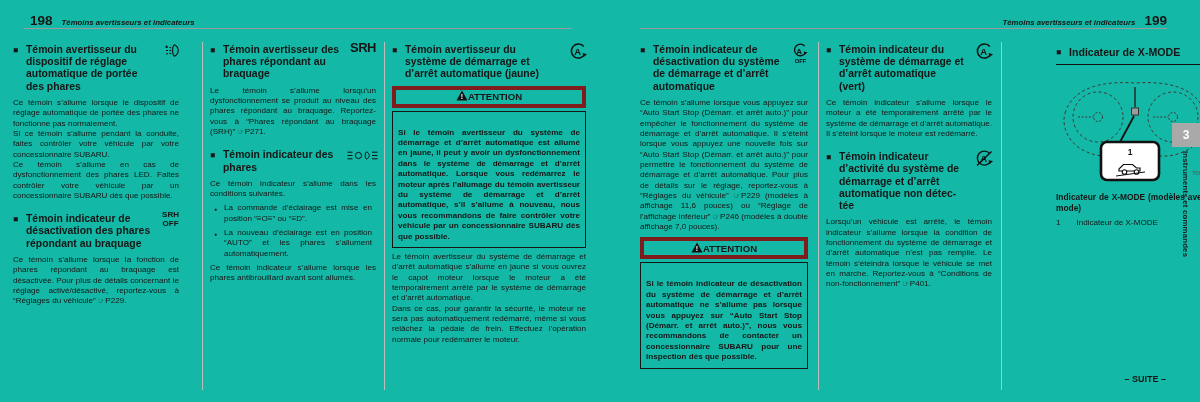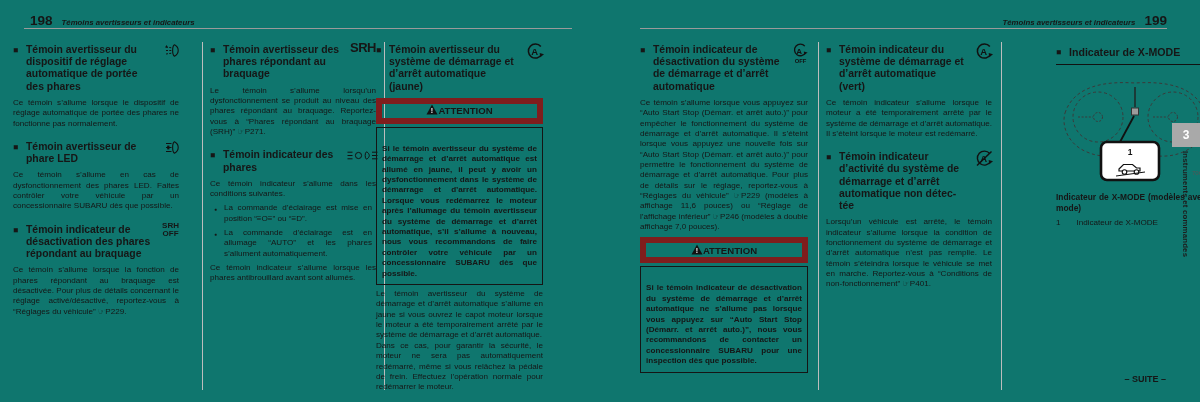--- a/index.html
+++ b/index.html
@@ -1,16 +1,16 @@
 <!DOCTYPE html>
 <html lang="fr"><head>
 <meta charset="utf-8">
 <style>
   html,body{margin:0;padding:0;background:#e8e8e6;}
-  #canvas{position:relative;width:1200px;height:402px;background:#0f766e;overflow:hidden;
+  #canvas{position:relative;width:1200px;height:402px;background:#14b8a6;overflow:hidden;
           font-family:"Liberation Sans","DejaVu Sans",sans-serif;color:#161616;}
   
   .runhead{position:absolute;top:13px;display:flex;align-items:baseline;gap:9px;}
   .pageno{font-size:13.5px;font-weight:bold;}
   .runtitle{font-size:7.8px;font-weight:bold;font-style:italic;}
   .headrule{position:absolute;top:28px;height:1px;background:#9a9a9a;}
   
   .col{position:absolute;top:42px;}
   .vdiv{position:absolute;top:42px;width:1px;background:#bdbdbd;}
   
@@ -22,21 +22,21 @@
   .h-icon{position:absolute;right:-2px;top:-1px;}
   .badge{position:absolute;right:0;top:-2px;font-weight:bold;text-align:center;}
   .badge.big{font-size:13px;letter-spacing:-0.5px;}
   .badge.two{font-size:8px;line-height:8.5px;}
   
   .bp{font-size:8.1px;line-height:10.35px;text-align:justify;margin:0;}
   .blt{position:relative;font-size:8.1px;line-height:10.35px;text-align:justify;
        padding-left:10px;margin:4px;}
   .blt::before{content:"●";position:absolute;left:0;top:1px;font-size:5px;}
   
-  .att-head{border:6px solid #7f1d1d;height:14px;display:flex;align-items:center;
+  .att-head{border:4px solid #7f1d1d;height:14px;display:flex;align-items:center;
             justify-content:center;gap:0;font-weight:bold;font-size:9.6px;margin:5px 0 3px;}
   .att-body{border:1.3px solid #151515;padding:16px 5px 5px;font-weight:bold;font-size:8.1px;
             line-height:10.4px;text-align:justify;margin:0 0 4px;}
   
   .xh{position:relative;font-weight:bold;font-size:10.6px;line-height:12px;margin:4px 0 0;
       padding:0 0 6px 13px;border-bottom:1.6px solid #111;}
   .xh::before{content:"■";position:absolute;left:0;top:0;font-size:8.5px;}
   .fig{display:block;margin-top:8px;}
   .caption{font-weight:bold;font-size:8.4px;line-height:10.6px;text-align:justify;margin:4px 0 0;}
   .legend{display:flex;gap:16px;font-size:8.1px;margin-top:5px;}
@@ -77,31 +77,22 @@
       <span>Témoin avertisseur du dispositif de réglage automatique de portée des phares</span>
       <span class="h-icon">
         <svg width="17" height="15" viewBox="0 0 17 15">
           <path d="M10.5,1.8 C8,3 8,12 10.5,13.2 C13.2,11.8 14.2,9 14.2,7.5 C14.2,6 13.2,3.2 10.5,1.8 Z" fill="none" stroke="#111" stroke-width="1.1"></path>
           <path d="M2,4 L7.5,4.8 M2,7.5 L7.5,7.5 M2,11 L7.5,10.2" stroke="#111" stroke-width="1" stroke-dasharray="2 1.3" fill="none"></path>
           <path d="M2.6,2 L1,4.4 L3.8,4.6 Z" fill="#111"></path>
         </svg>
       </span>
     </div>
     <p class="bp">Ce témoin s’allume lorsque le dispositif de réglage automatique de portée des phares ne fonctionne pas normalement.</p>
-
-    <div class="sh pad-r">
-      <span>Témoin avertisseur de phare LED</span>
-      <span class="h-icon">
-        <svg width="17" height="15" viewBox="0 0 17 15">
-          <path d="M10.5,1.8 C8,3 8,12 10.5,13.2 C13.2,11.8 14.2,9 14.2,7.5 C14.2,6 13.2,3.2 10.5,1.8 Z" fill="none" stroke="#111" stroke-width="1.1"></path>
-          <path d="M2,3.5 H7.5 M2,7.5 H7.5 M2,11.5 H7.5" stroke="#111" stroke-width="1" fill="none"></path>
-          <rect x="3.2" y="5.6" width="2.2" height="3.8" fill="#111"></rect>
-        </svg>
-      </span>
-    </div>
+    <p class="bp">Si ce témoin s’allume pendant la conduite, faites contrôler votre véhicule par votre concessionnaire SUBARU.</p>
+
     <p class="bp">Ce témoin s’allume en cas de dysfonctionnement des phares LED. Faites contrôler votre véhicule par un concessionnaire SUBARU dès que possible.</p>
 
     <div class="sh pad-r">
       <span>Témoin indicateur de désactivation des phares répondant au braquage</span>
       <span class="badge two">
         <span style="display:block;">SRH</span>
         <span style="display:block;">OFF</span>
       </span>
     </div>
     <p class="bp">Ce témoin s’allume lorsque la fonction de phares répondant au braquage est désactivée. Pour plus de détails concernant le réglage activé/désactivé, reportez-vous à “Réglages du véhicule” ☞P229.</p>
@@ -120,26 +111,26 @@
         <svg width="31" height="11" viewBox="0 0 31 11">
           <path d="M0.5,2.2 H5.5 M0.5,5.5 H5.5 M0.5,8.8 H5.5" stroke="#111" stroke-width="1" fill="none"></path>
           <circle cx="11.5" cy="5.5" r="3.1" fill="none" stroke="#111" stroke-width="1"></circle>
           <path d="M19.5,1.8 C17.7,2.6 17.7,8.4 19.5,9.2 C21.5,8.3 22.3,6.4 22.3,5.5 C22.3,4.6 21.5,2.7 19.5,1.8 Z" fill="none" stroke="#111" stroke-width="1"></path>
           <path d="M25,2.2 H30.5 M25,5.5 H30.5 M25,8.8 H30.5" stroke="#111" stroke-width="1" fill="none"></path>
         </svg>
       </span>
     </div>
     <p class="bp">Ce témoin indicateur s’allume dans les conditions suivantes.</p>
     <p class="blt">La commande d’éclairage est mise en position “≡O≡” ou “≡D”.</p>
-    <p class="blt">La commande d’éclairage est en allumage “AUTO” et les phares s’allument automatiquement.</p>
+    <p class="blt">La nouveau d’éclairage est en position “AUTO” et les phares s’allument automatiquement.</p>
 
     <p class="bp">Ce témoin indicateur s’allume lorsque les phares antibrouillard avant sont allumés.</p>
   </div>
 
-  <div class="col" style="left:376px;width:167px;">
+  <div class="col" style="left:392px;width:194px;">
     <div class="sh first pad-r">
       <span>Témoin avertisseur du système de démarrage et d’arrêt automatique (jaune)</span>
       <span class="h-icon">
         <svg width="19" height="18" viewBox="0 0 19 18">
           <path d="M14.8,3.6 A7,7 0 1 0 15.6,11.4" fill="none" stroke="#111" stroke-width="1.5"></path>
           <path d="M13.6,10 L18,11.2 L14.4,14.2 Z" fill="#111"></path>
           <text x="8.6" y="12.2" text-anchor="middle" font-size="9.5" font-weight="bold" fill="#111">A</text>
         </svg>
       </span>
     </div>

